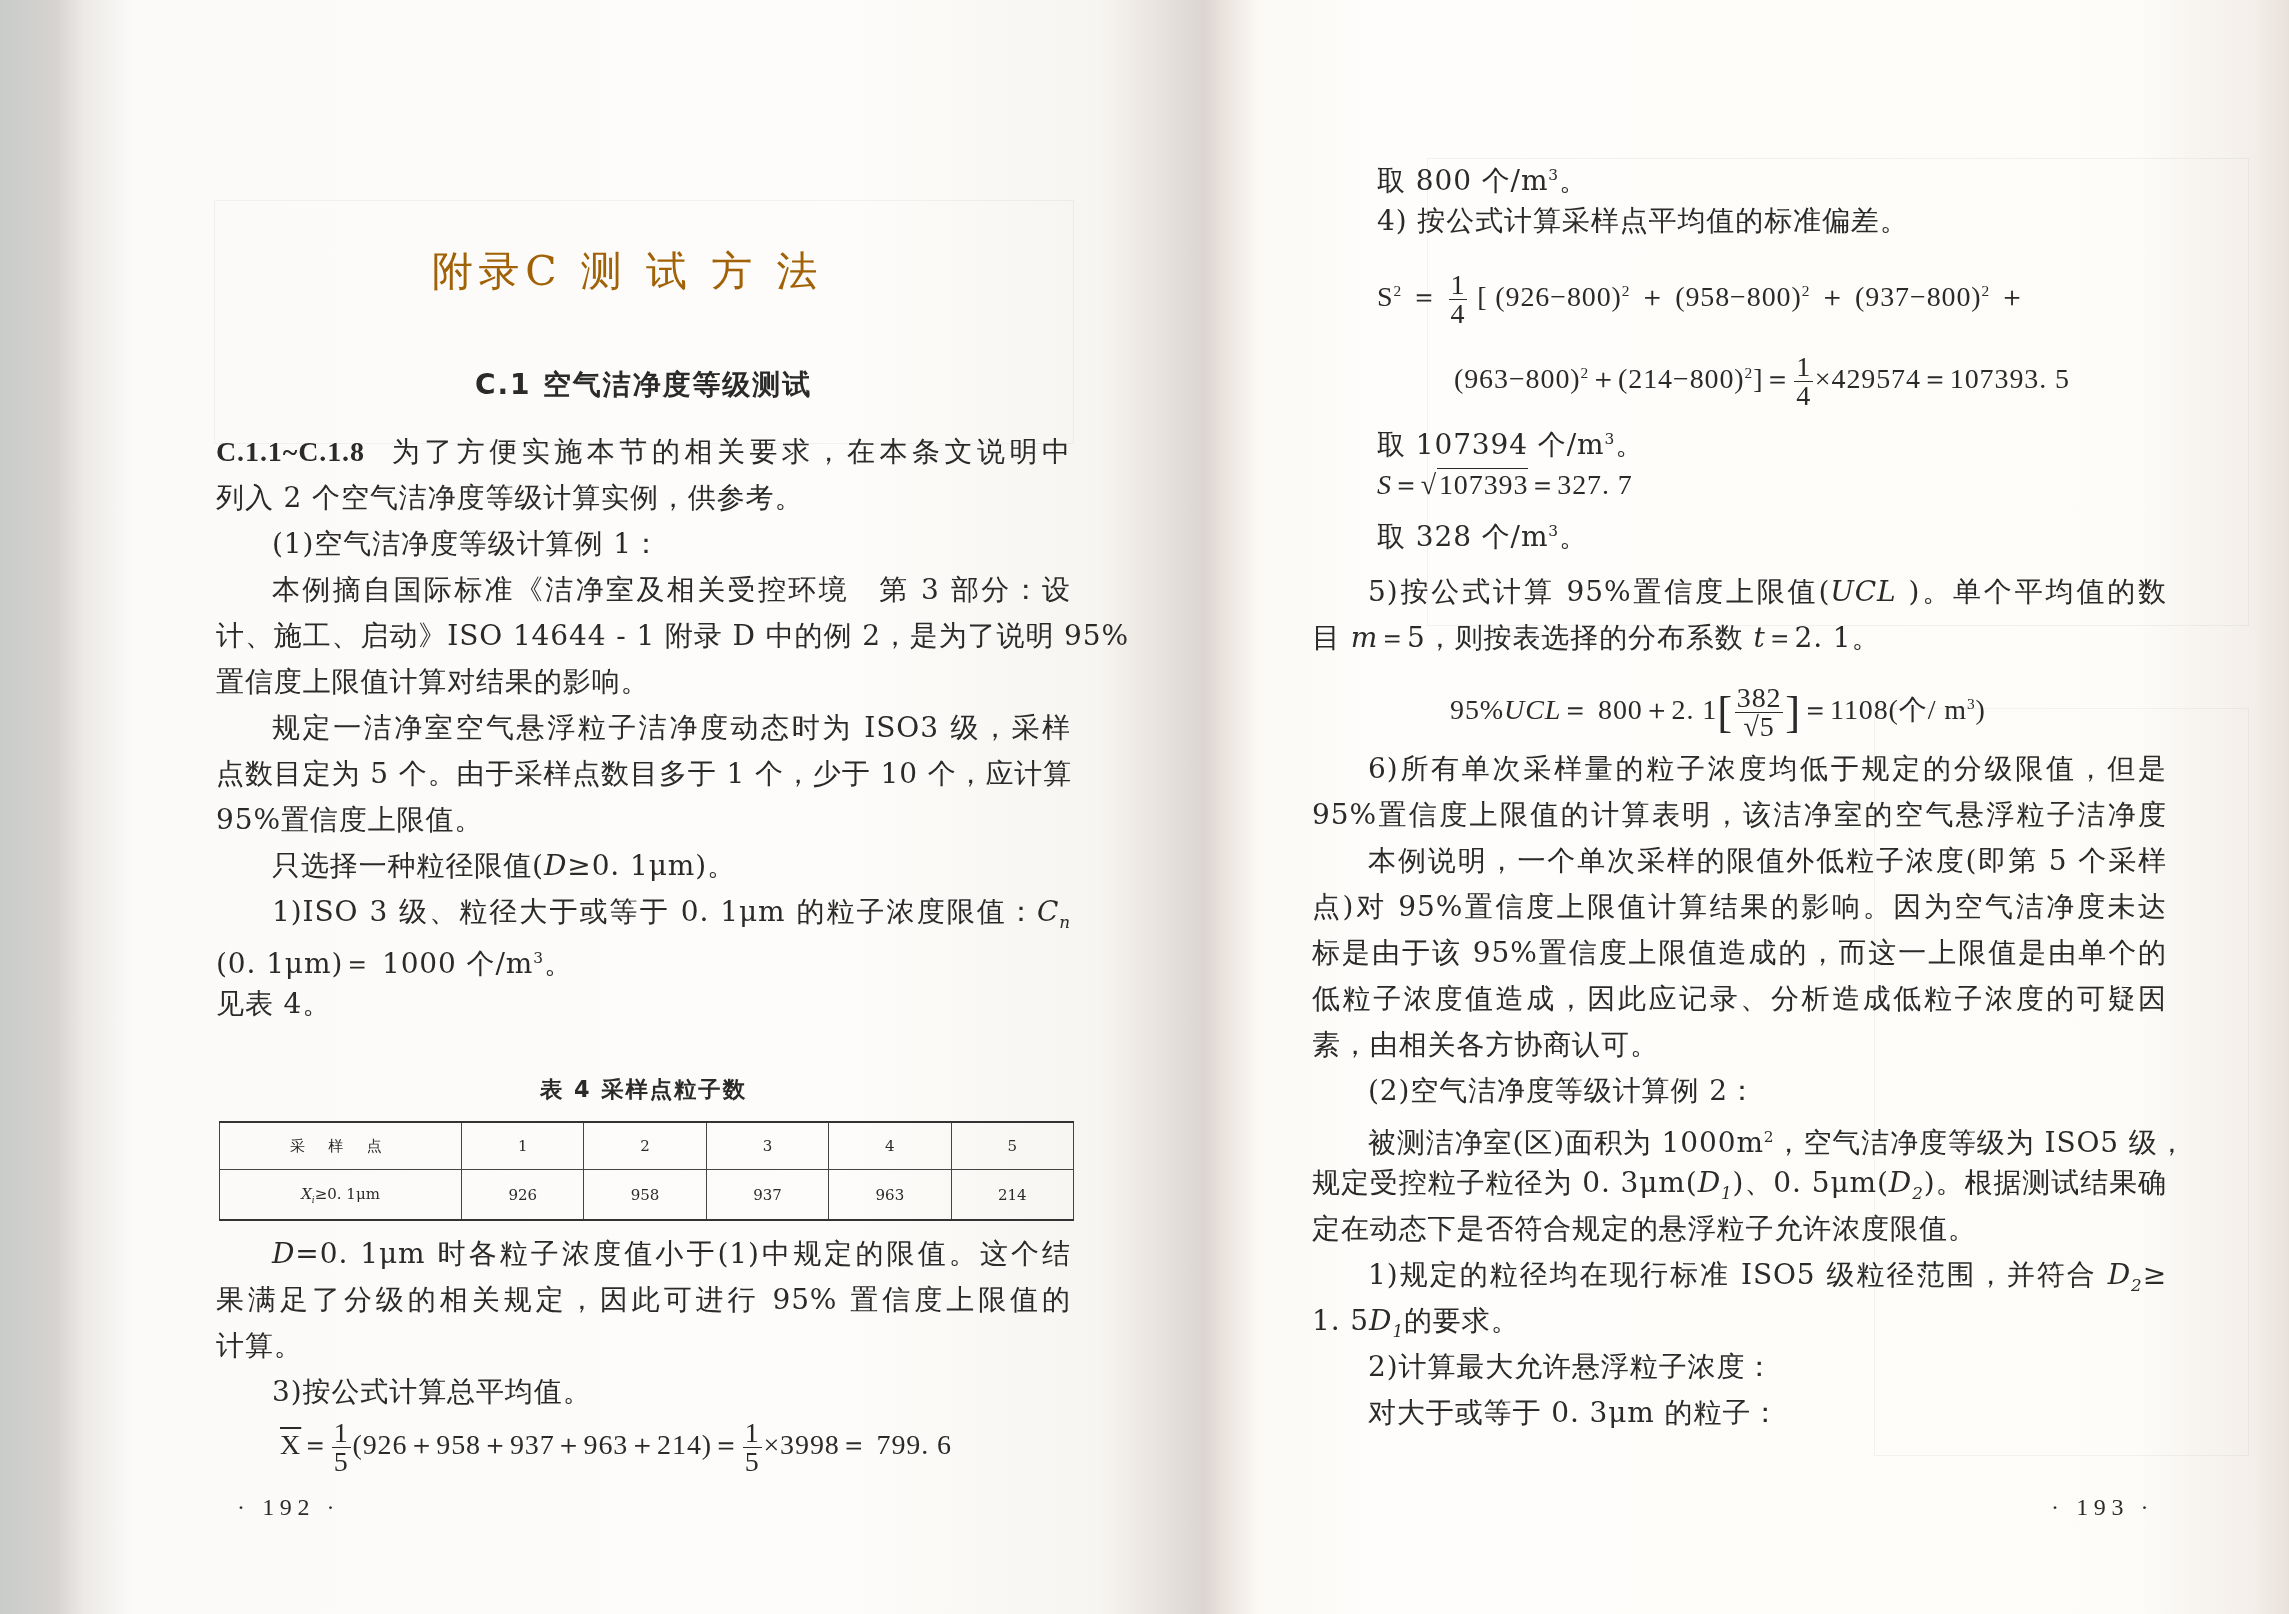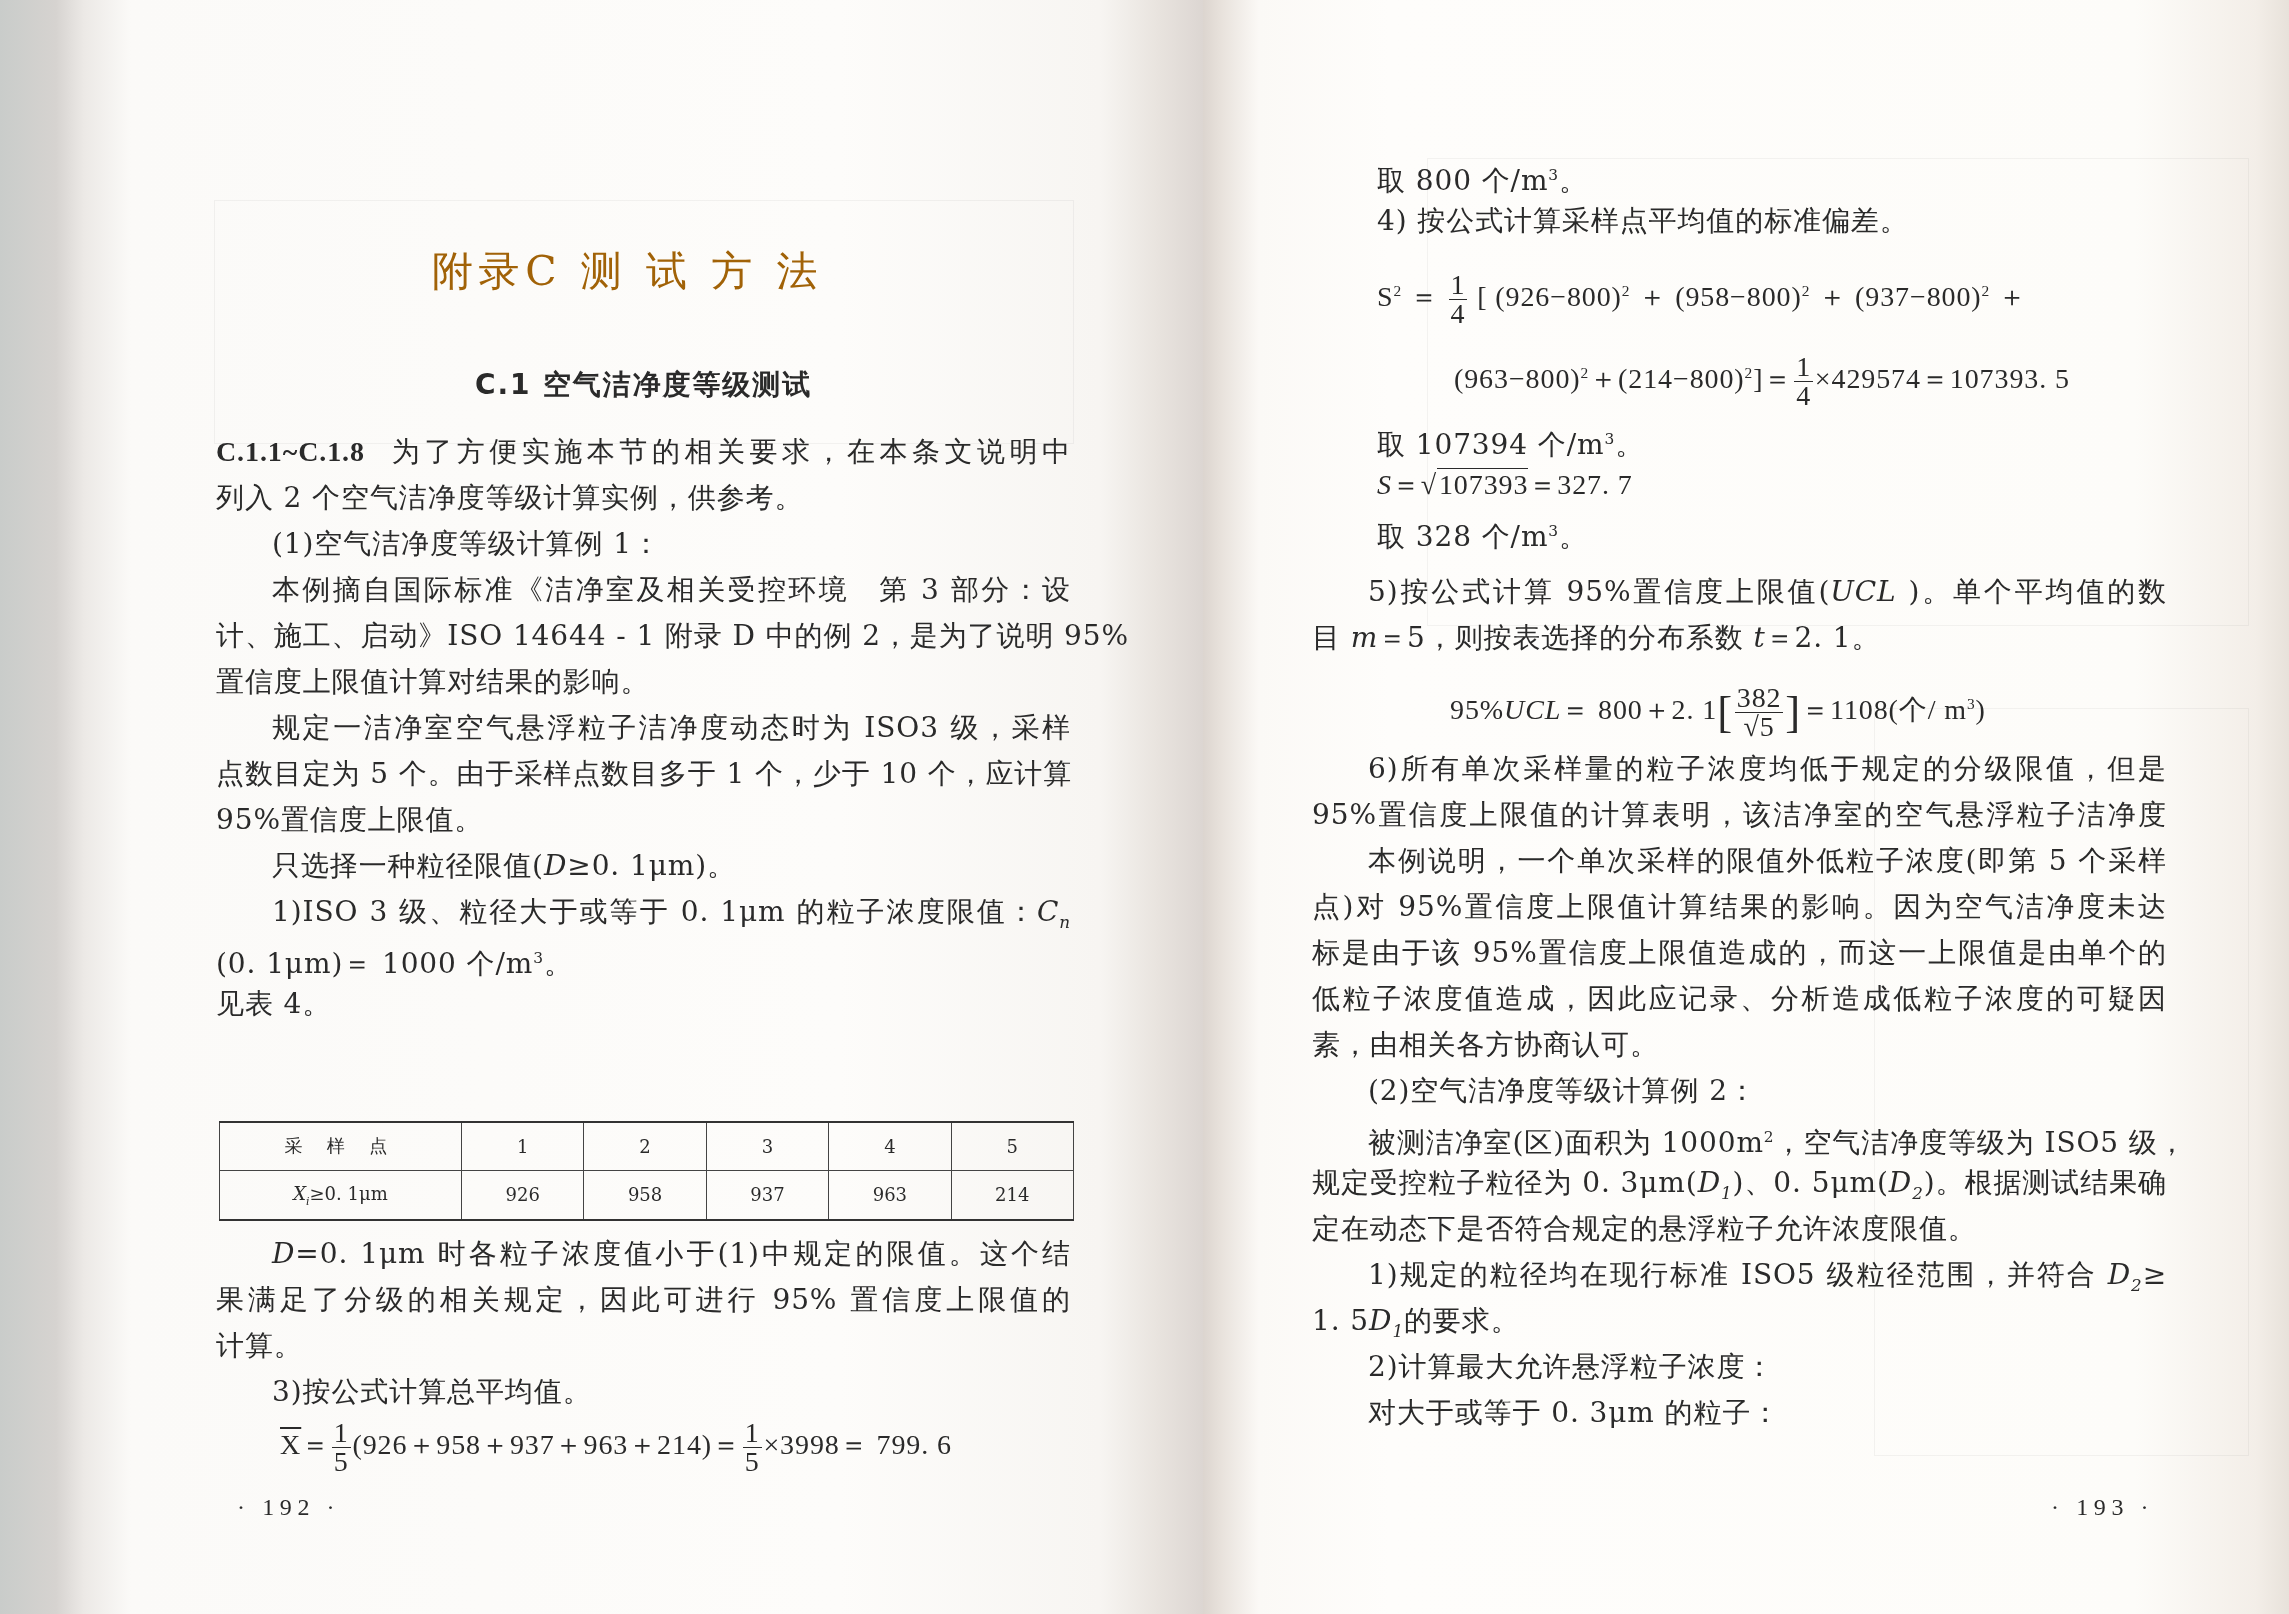--- a/index.html
+++ b/index.html
@@ -44,21 +44,21 @@
   .clause-no { font-weight: bold; font-family: "Liberation Serif", serif; }
   .line { white-space: nowrap; height: 46px; }
   .justify { text-align: justify; text-align-last: justify; }
   .caption {
     position: absolute; left: 216px; width: 855px; top: 1074px;
     text-align: center; font-weight: bold; font-size: 22.4px;
     font-family: "DejaVu Sans", sans-serif; letter-spacing: 1.9px;
   }
   table.data {
     position: absolute; left: 219px; top: 1121px; width: 855px; height: 100px;
-    border-collapse: collapse; font-size: 18px;
+    border-collapse: collapse; font-size: 15px;
     border-top: 2.8px solid #333; border-bottom: 2.8px solid #333;
     border-left: 1.9px solid #333; border-right: 1.9px solid #333;
   }
   table.data td { border: 0.9px solid #444; text-align: center; vertical-align: middle; }
   table.data td.rowhead { width: 239px; letter-spacing: 9.3px; }
   table.data td.rowhead.sym { letter-spacing: 0; font-style: normal; }
   .it { font-style: italic; }
   .sup { font-size: 0.55em; vertical-align: super; }
   .sub { font-size: 0.6em; vertical-align: sub; }
   .frac { display: inline-block; vertical-align: middle; text-align: center; line-height: 1; margin: 0 1.9px; }
@@ -93,20 +93,21 @@
     <div class="line">置信度上限值计算对结果的影响。</div>
     <div class="line indent justify">规定一洁净室空气悬浮粒子洁净度动态时为 ISO3 级，采样</div>
     <div class="line justify">点数目定为 5 个。由于采样点数目多于 1 个，少于 10 个，应计算</div>
     <div class="line">95%置信度上限值。</div>
     <div class="line indent"><span>只选择一种粒径限值(</span><span class="it">D</span><span>≥0. 1μm)。</span></div>
     <div class="line indent justify"><span>1)ISO 3 级、粒径大于或等于 0. 1μm 的粒子浓度限值：</span><span class="it">C<span class="sub">n</span></span></div>
     <div class="line"><span>(0. 1μm)＝ 1000 个/m</span><span class="sup">3</span><span>。</span></div>
     <div class="line">见表 4。</div>
   </div>
 
+  <div class="caption">表 4   采样点粒子数</div>
 
   <table class="data">
     <tbody>
         <tr>
       <td class="rowhead">采 样 点</td>
       <td>1</td>
       <td>2</td>
       <td>3</td>
       <td>4</td>
       <td>5</td>

